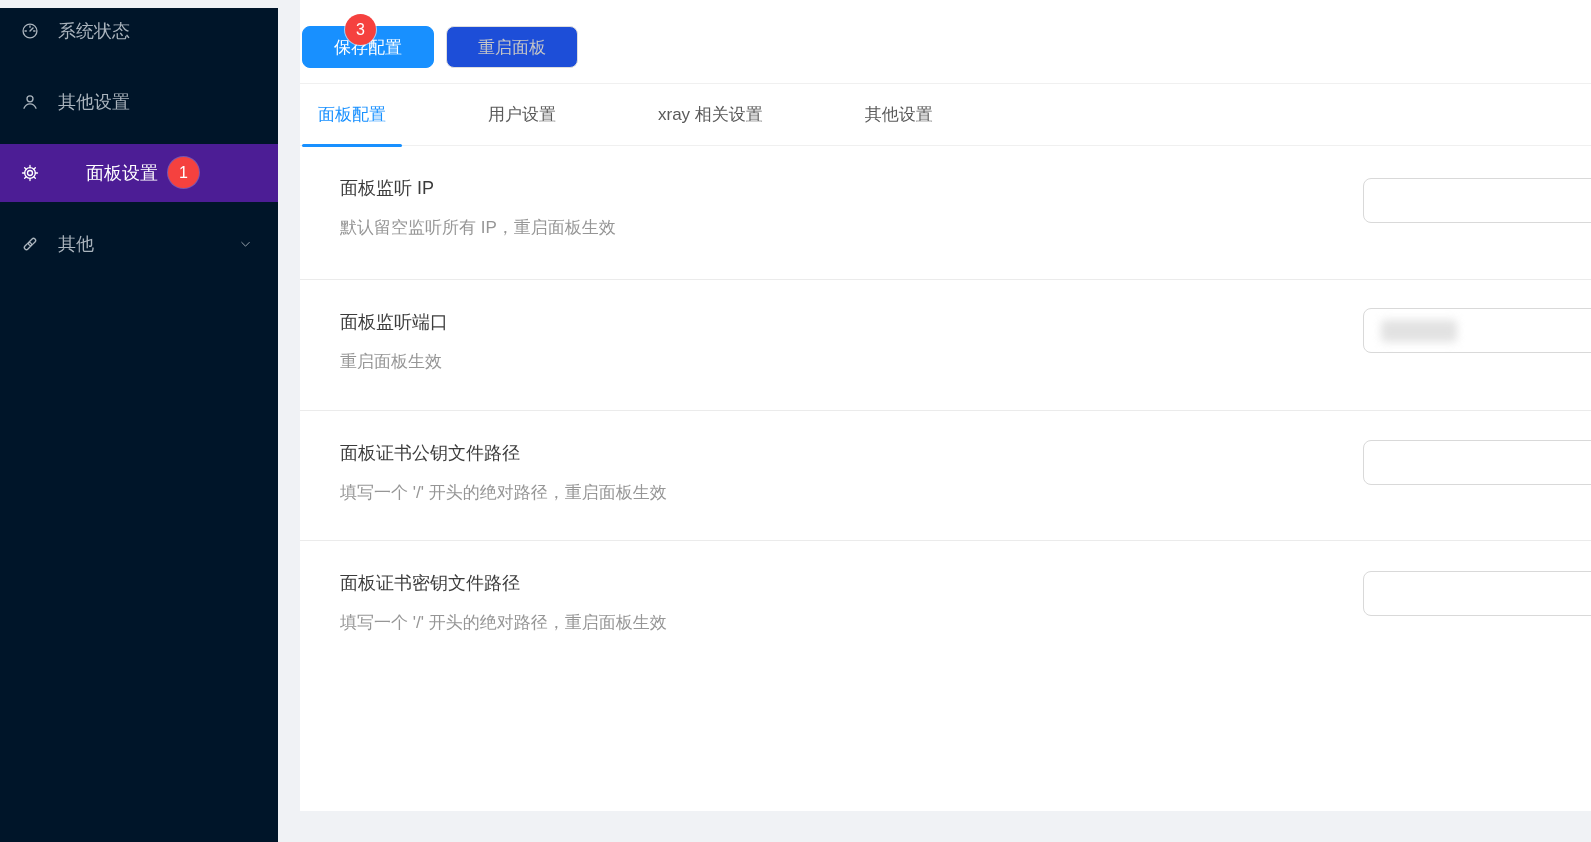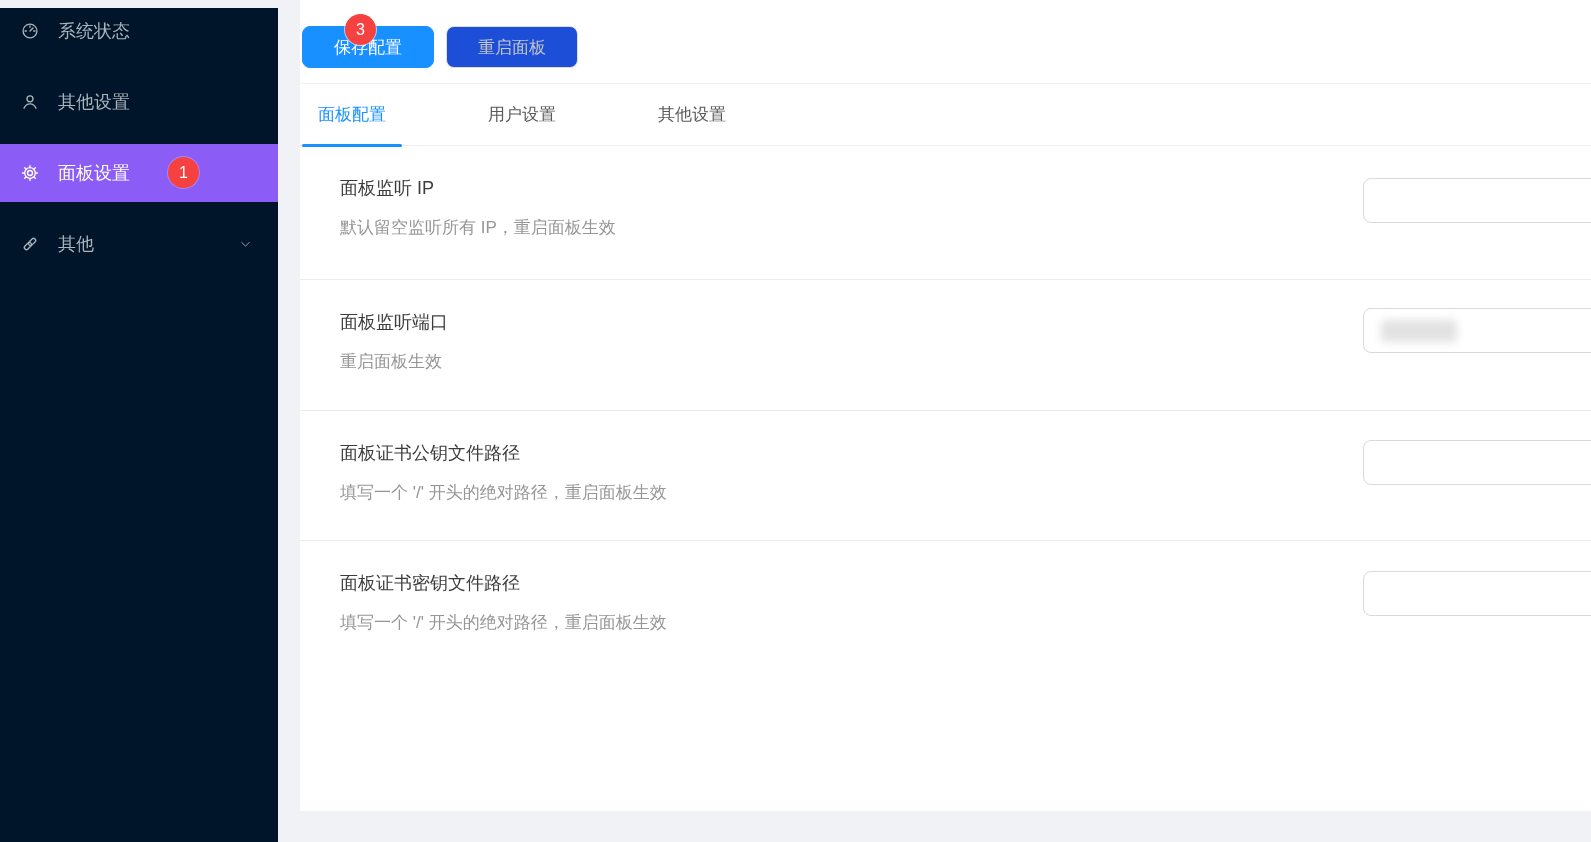--- a/index.html
+++ b/index.html
@@ -12,21 +12,21 @@
   .sidebar {
     position:absolute; left:0; top:8px; width:278px; height:842px;
     background:#001529; overflow:hidden;
   }
   .sidebar-menu { margin-top:-6px; }
   .menu-item {
     position:relative; height:58px; margin-bottom:13px;
     display:flex; align-items:center; padding-left:20px;
     color:#aab4bd; font-size:18px; cursor:pointer;
   }
-  .menu-item.active { background:#8b5cf6; color:#fff; }
+  .menu-item.active { background:#4c1d95; color:#fff;gap:28px; }
   .menu-item .mi-icon { width:20px; height:20px; margin-right:18px; flex:0 0 auto; display:flex; }
   .menu-item .mi-icon svg { width:20px; height:20px; }
   .menu-item .chev { position:absolute; right:26px; top:50%; transform:translateY(-50%); display:flex; }
   .menu-item .chev svg { width:13px; height:13px; }
   .menu-badge {
     position:absolute; left:168px; top:13px;
     width:31px; height:31px; border-radius:50%;
     background:#f5413f; color:#fff; font-size:16px;
     display:flex; align-items:center; justify-content:center;
     box-shadow:0 0 0 1px rgba(255,255,255,.25);
@@ -168,20 +168,23 @@
 
   <div class="tabbar">
     <div class="tab active">
       <span>面板配置</span>
       <span class="ink"></span>
     </div>
     <div class="tab">
       <span>用户设置</span>
     </div>
     <div class="tab">
+      <span>xray 相关设置</span>
+    </div>
+    <div class="tab">
       <span>其他设置</span>
     </div>
   </div>
 
   <div class="form-row" style="height:134px;">
     <div class="row-title">面板监听 IP</div>
     <div class="row-desc">默认留空监听所有 IP，重启面板生效</div>
     <input class="row-input" style="top: 32px;" value="">
   </div>
 

